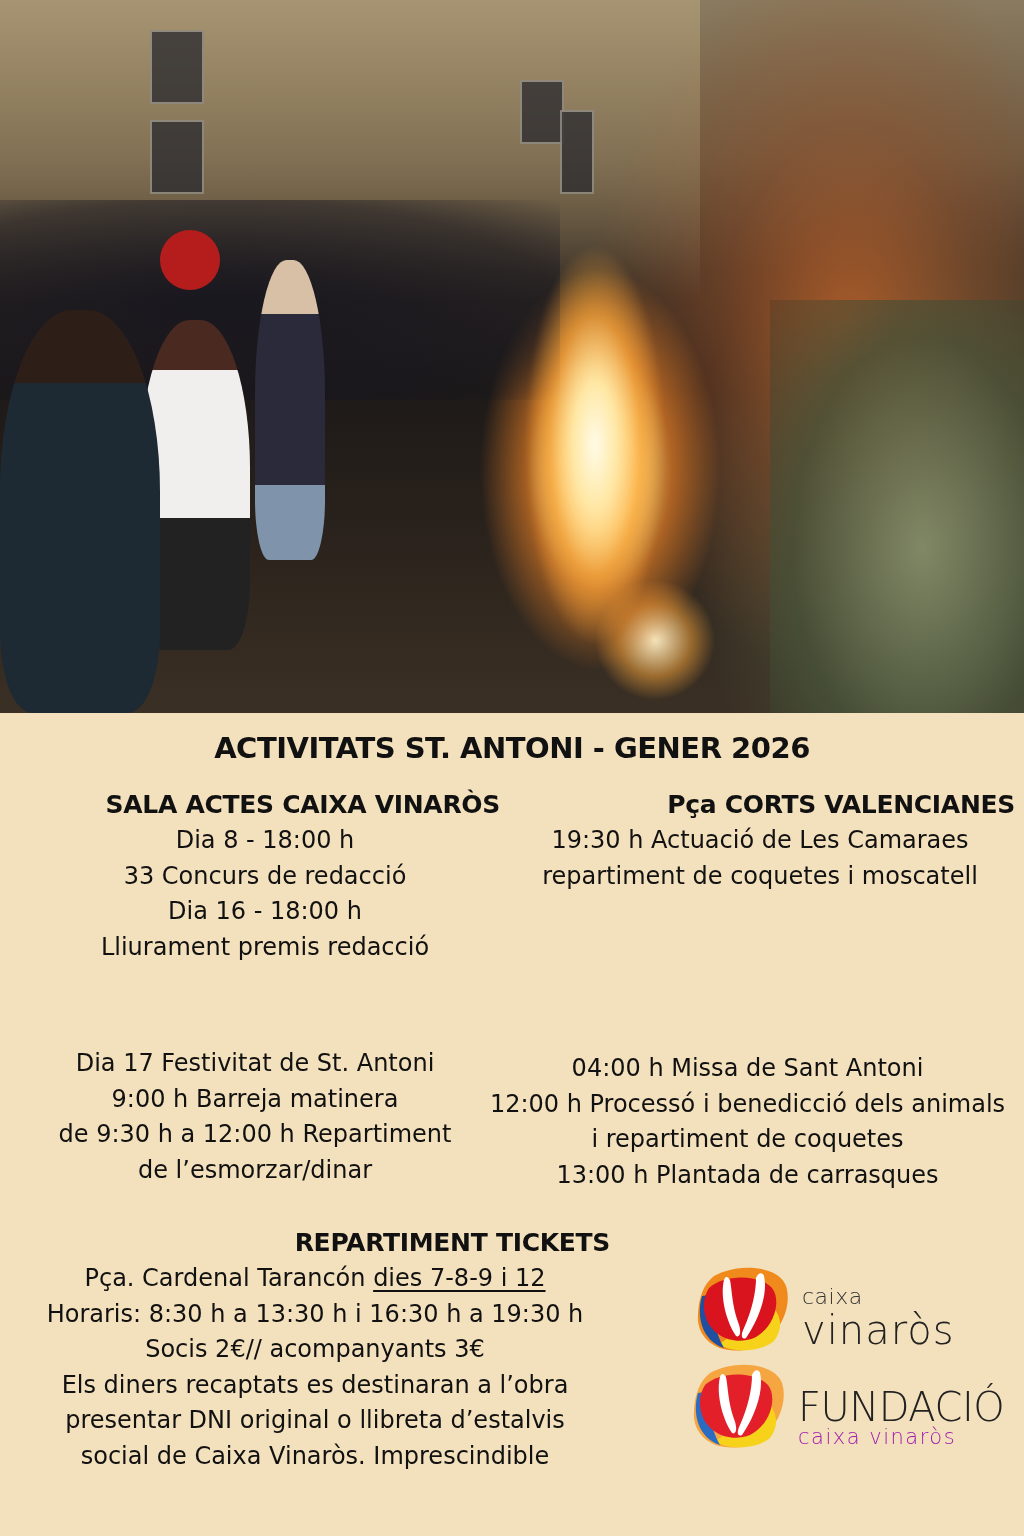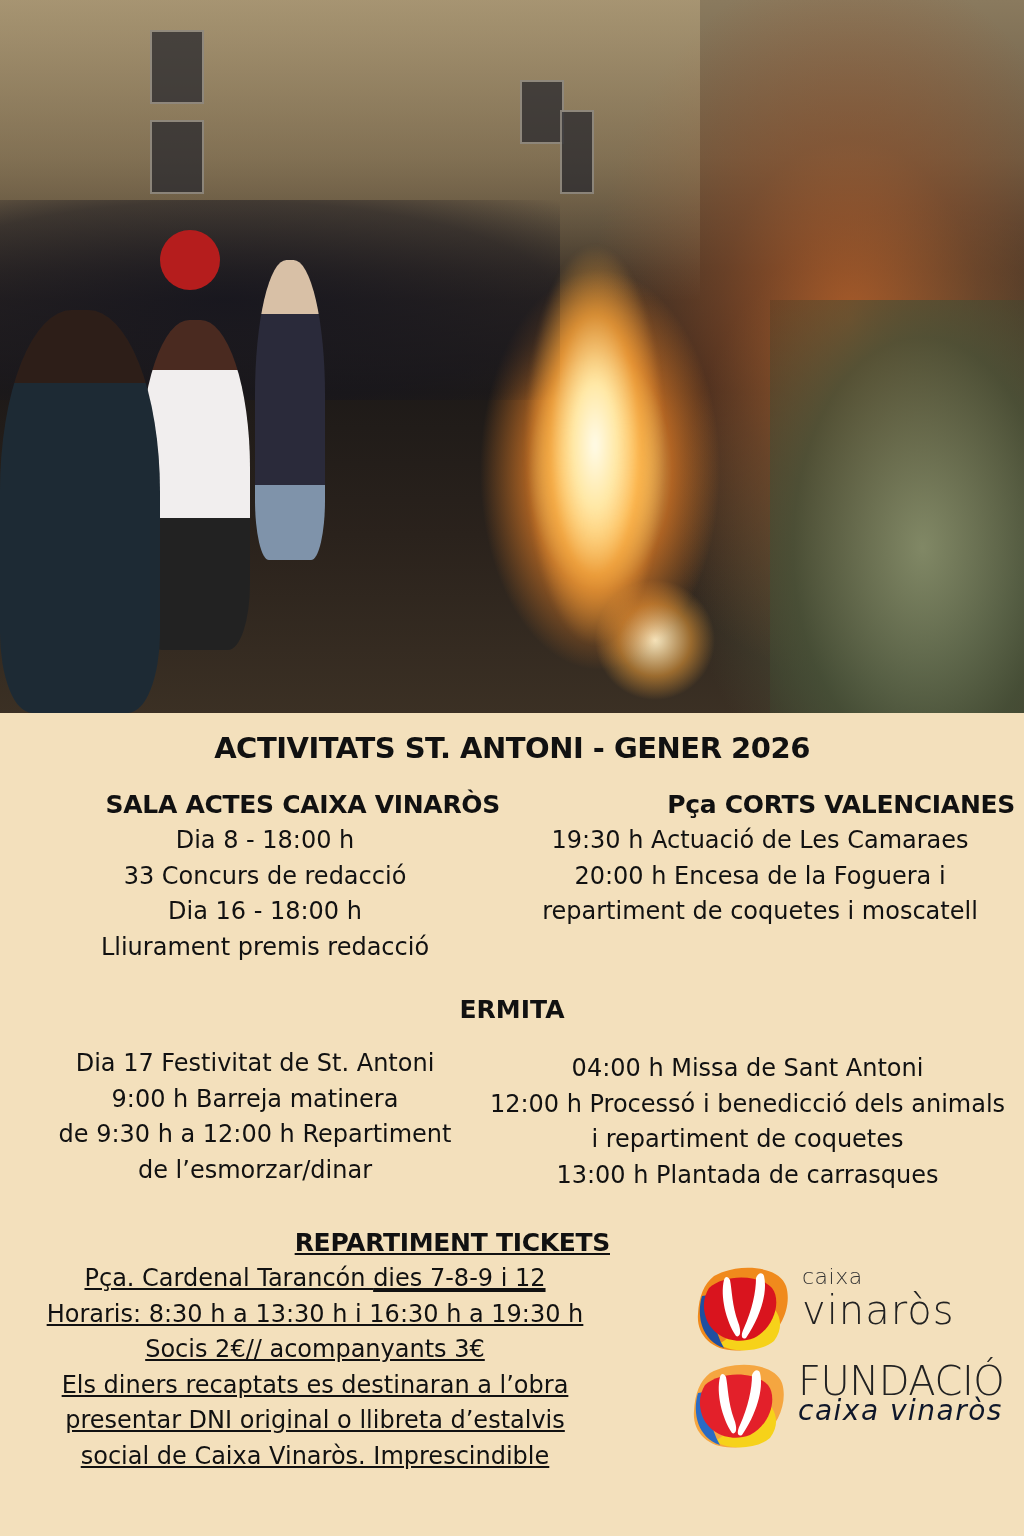--- a/index.html
+++ b/index.html
@@ -49,34 +49,34 @@
       text-align: center; font-weight: bold; font-size: 29px; letter-spacing: -0.5px;
     }
     .col { position: absolute; text-align: center; font-size: 24px; line-height: 35.5px; }
     .col h2 { margin: 0; font-size: 25px; font-weight: bold; letter-spacing: -0.3px; line-height: 36px; text-align: right; }
     .col .line { display: block; white-space: nowrap; }
     .sala { left: 30px; width: 470px; top: 74px; }
     .corts { left: 505px; width: 510px; top: 74px; }
     .ermita-h { position: absolute; left: 0; width: 1024px; top: 282px; text-align: center; font-size: 25px; font-weight: bold; }
     .erm-left { left: 20px; width: 470px; top: 333px; }
     .erm-right { left: 470px; width: 555px; top: 338px; }
-    .tickets { left: 20px; width: 590px; top: 512px; text-decoration: underline; }
+    .tickets { left: 20px; width: 590px; top: 512px; }
     .tickets h2 { font-size: 25px; }
     .u { text-decoration: underline; text-decoration-thickness: 2px; text-underline-offset: 4px; }
 
     
-    .logo { position: absolute; display: flex; align-items: flex-start; }
+    .logo { position: absolute; display: flex; align-items: flex-end; }
     .logo-caixa { left: 694px; top: 553px; }
     .logo-fund { left: 690px; top: 650px; }
     .logo .mark { width: 96px; height: 86px; }
     .logo .txt { margin-left: 12px; color: #222; font-family: "DejaVu Sans", sans-serif; font-weight: 200; }
     .logo-caixa .small { display: block; font-size: 22px; line-height: 22px; color: #333; letter-spacing: 0.5px; }
     .logo-caixa .big { display: block; font-size: 40px; line-height: 44px; letter-spacing: 1px; }
     .logo-fund .big { display: block; font-size: 40px; line-height: 36px; letter-spacing: -0.5px; }
-    .logo-fund .small { display: block; font-size: 28px; line-height: 24px; letter-spacing: 1.5px; color: #0f172a; font-style: italic; }
+    .logo-fund .small { display: block; font-size: 21px; line-height: 24px; letter-spacing: 1.5px; color: #a21caf; }
   </style>
 </head>
 <body>
 
 <div class="photo">
   <div class="building"></div>
   <div class="win" style="left:150px;top:30px;width:50px;height:70px;"></div>
   <div class="win" style="left:150px;top:120px;width:50px;height:70px;"></div>
   <div class="win" style="left:520px;top:80px;width:40px;height:60px;"></div>
   <div class="win" style="left:560px;top:110px;width:30px;height:80px;"></div>
@@ -96,25 +96,23 @@
     <h2>SALA ACTES CAIXA VINARÒS</h2>
     <span class="line">Dia 8  - 18:00 h</span>
     <span class="line">33 Concurs de redacció</span>
     <span class="line">Dia 16  - 18:00 h</span>
     <span class="line">Lliurament premis redacció</span>
   </div>
 
   <div class="col corts">
     <h2>Pça CORTS VALENCIANES</h2>
     <span class="line">19:30 h Actuació de Les Camaraes</span>
-    <span class="line">20:00 h Encesa de la Foguera i</span>
     <span class="line">repartiment de coquetes i moscatell</span>
   </div>
 
-  <div class="ermita-h">ERMITA</div>
 
   <div class="col erm-left">
     <span class="line">Dia 17 Festivitat de St. Antoni</span>
     <span class="line">9:00 h Barreja matinera</span>
     <span class="line">de 9:30 h a 12:00 h Repartiment</span>
     <span class="line">de l’esmorzar/dinar</span>
   </div>
 
   <div class="col erm-right">
     <span class="line">04:00 h Missa de Sant Antoni</span>

